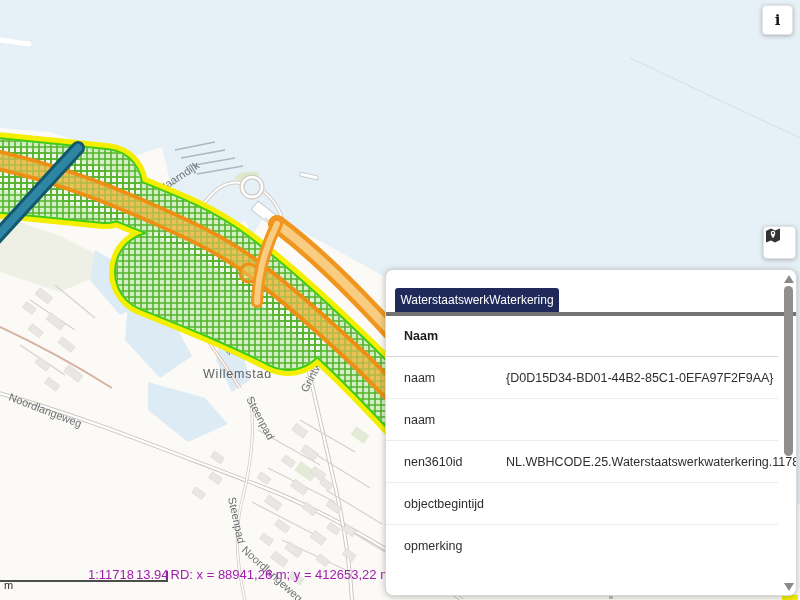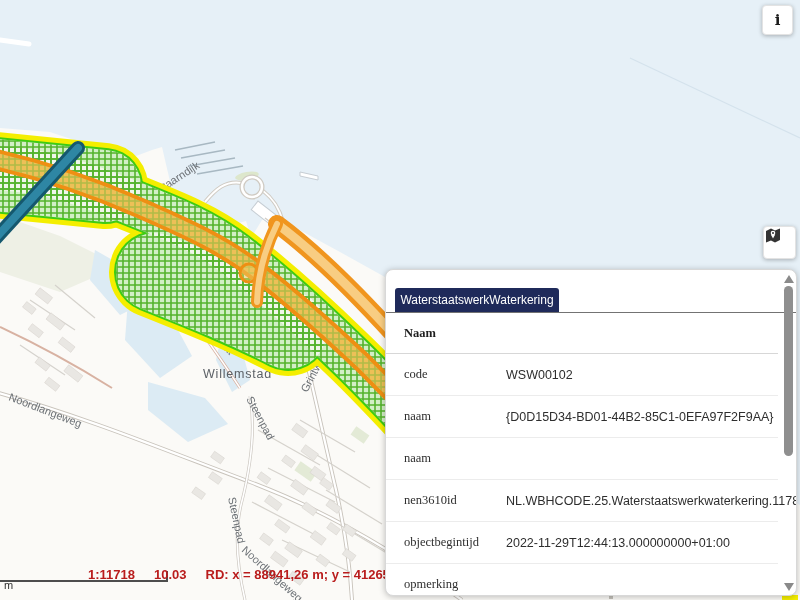--- a/index.html
+++ b/index.html
@@ -12,37 +12,37 @@
        box-shadow:0 1px 4px rgba(0,0,0,.28);display:flex;align-items:center;justify-content:center;
        cursor:pointer;}
   .info-btn{left:762px;top:5px;width:29px;height:28px;
             font-family:"DejaVu Serif",serif;font-size:15px;font-weight:bold;color:#1b1b1b;}
   .map-btn{left:763px;top:226px;width:31px;height:31px;}
 
   
   .scalebar{position:absolute;left:-2px;top:571px;width:168px;height:9px;
             border-bottom:2px solid #4d4d4d;border-right:2px solid #4d4d4d;}
   .scaleunit{position:absolute;left:4px;top:579px;font-size:11px;color:#2f2f2f;}
-  .statusbar{position:absolute;left:88px;top:567px;display:flex;gap:19px;
-             font-size:13px;font-weight:700;color:#b91c1c;white-space:nowrap;}
+  .statusbar{position:absolute;left:88px;top:567px;display:flex;gap:2px;
+             font-size:13px;font-weight:400;color:#a21caf;white-space:nowrap;}
 
   
   .panel{position:absolute;left:385px;top:269px;width:412px;height:327px;background:#fff;
          border:1px solid #d8d8d8;border-radius:8px;box-shadow:0 1px 6px rgba(0,0,0,.25);
          overflow:hidden;box-sizing:border-box;}
-  .panel-header{height:42px;border-bottom:1px solid #737373;position:relative;text-decoration:underline;}
+  .panel-header{height:42px;border-bottom:4px solid #737373;position:relative;text-decoration:underline;}
   .tab{position:absolute;left:9px;bottom:0;width:164px;height:24px;background:#1f2a5a;color:#fff;
        font-size:12px;display:flex;align-items:center;justify-content:center;
        border-radius:3px 3px 0 0;cursor:pointer;}
   .thead{display:flex;height:40px;align-items:center;font-weight:bold;font-size:12.5px;
          color:#1f1f1f;border-bottom:1px solid #d7d7d7;margin-right:18px;}
   .trow{display:flex;height:41px;align-items:center;font-size:12.5px;color:#2e2e2e;
         border-bottom:1px solid #ececec;margin-right:18px;}
   .trow:last-child{border-bottom:none;}
-  .col-name{width:102px;padding-left:18px;flex:none;font-family:Liberation Serif, serif;}
+  .col-name{width:102px;padding-left:18px;flex:none;}
   .col-value{flex:1;padding-right:4px;white-space:nowrap;}
 
   
   .sb-thumb{position:absolute;right:3px;top:16px;width:9px;height:170px;background:#8f8f8f;
             border-radius:5px;cursor:pointer;}
   .tri{width:0;height:0;position:absolute;right:2px;cursor:pointer;}
   .tri-up{top:5px;border-left:5.5px solid transparent;border-right:5.5px solid transparent;
           border-bottom:8px solid #8a8a8a;}
   .tri-down{bottom:4px;border-left:5.5px solid transparent;border-right:5.5px solid transparent;
             border-top:8px solid #8a8a8a;}
@@ -215,21 +215,21 @@
     </g>
 
     <rect x="782" y="595" width="16" height="5" fill="#f4ee00"></rect>
     <rect x="609" y="596" width="4" height="3" fill="#c3c0ba"></rect>
   </svg>
 
   <div class="scalebar"></div>
   <span class="scaleunit">m</span>
   <div class="statusbar">
     <span>1:11718</span>
-    <span>10.03</span>
+    <span>13.94</span>
     <span>RD: x = 88941,26 m; y = 412653,22 m</span>
   </div>
 
   <div class="fab info-btn">
     <span>i</span>
   </div>
   <div class="fab map-btn">
     <svg width="18" height="17" viewBox="0 0 18 17">
       <path d="M2,4 L7,1.5 L11,3.5 L16,1.5 L16,13 L11,15.5 L7,13.5 L2,15.5 Z" fill="#333333"></path>
       <circle cx="9" cy="6" r="2.3" fill="#ffffff"></circle>
@@ -240,38 +240,33 @@
 
   <div class="panel">
     <div class="panel-header">
       <div class="tab">WaterstaatswerkWaterkering</div>
     </div>
     <div class="thead">
       <div class="col-name">Naam</div>
     </div>
     <div>
       <div class="trow">
-        <div class="col-name">code</div>
-        <div class="col-value">WSW00102</div>
-      </div>
-      <div class="trow">
         <div class="col-name">naam</div>
         <div class="col-value">{D0D15D34-BD01-44B2-85C1-0EFA97F2F9AA}</div>
       </div>
       <div class="trow">
         <div class="col-name">naam</div>
         <div class="col-value"></div>
       </div>
       <div class="trow">
         <div class="col-name">nen3610id</div>
         <div class="col-value">NL.WBHCODE.25.Waterstaatswerkwaterkering.11781</div>
       </div>
       <div class="trow">
         <div class="col-name">objectbegintijd</div>
-        <div class="col-value">2022-11-29T12:44:13.000000000+01:00</div>
       </div>
       <div class="trow">
         <div class="col-name">opmerking</div>
         <div class="col-value"></div>
       </div>
     </div>
     <div class="tri tri-up"></div>
     <div class="sb-thumb"></div>
     <div class="tri tri-down"></div>
   </div>

